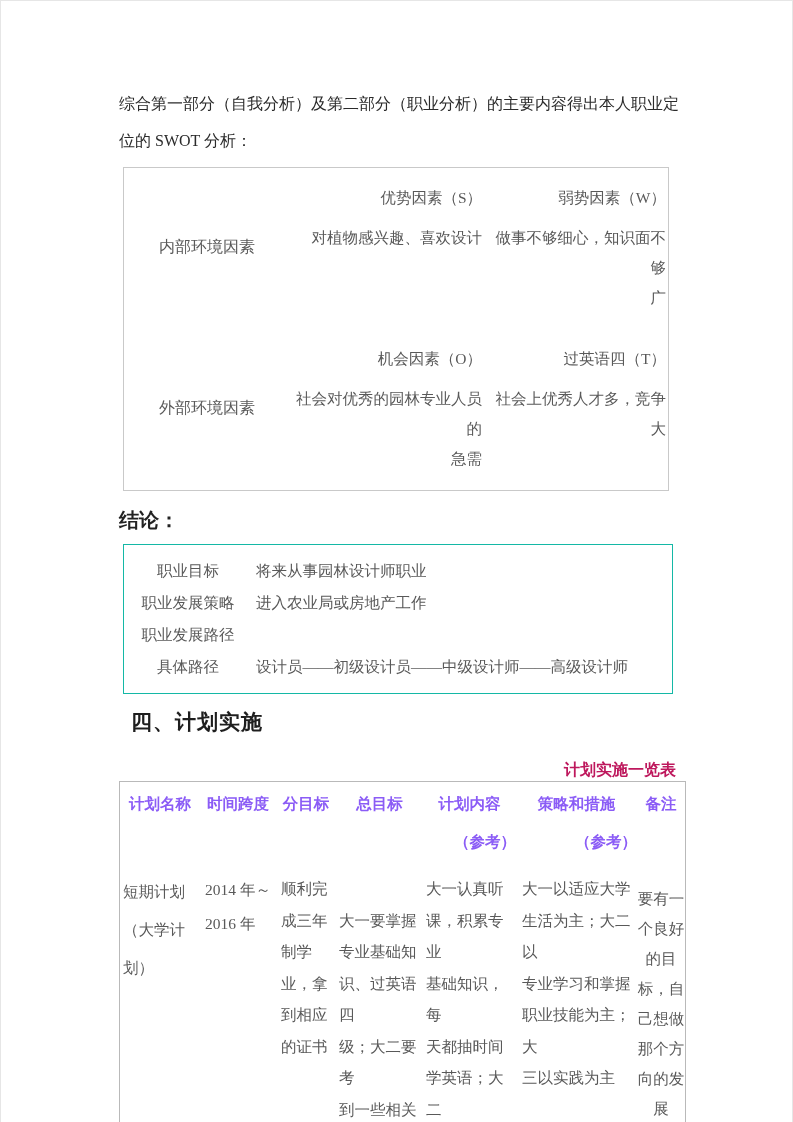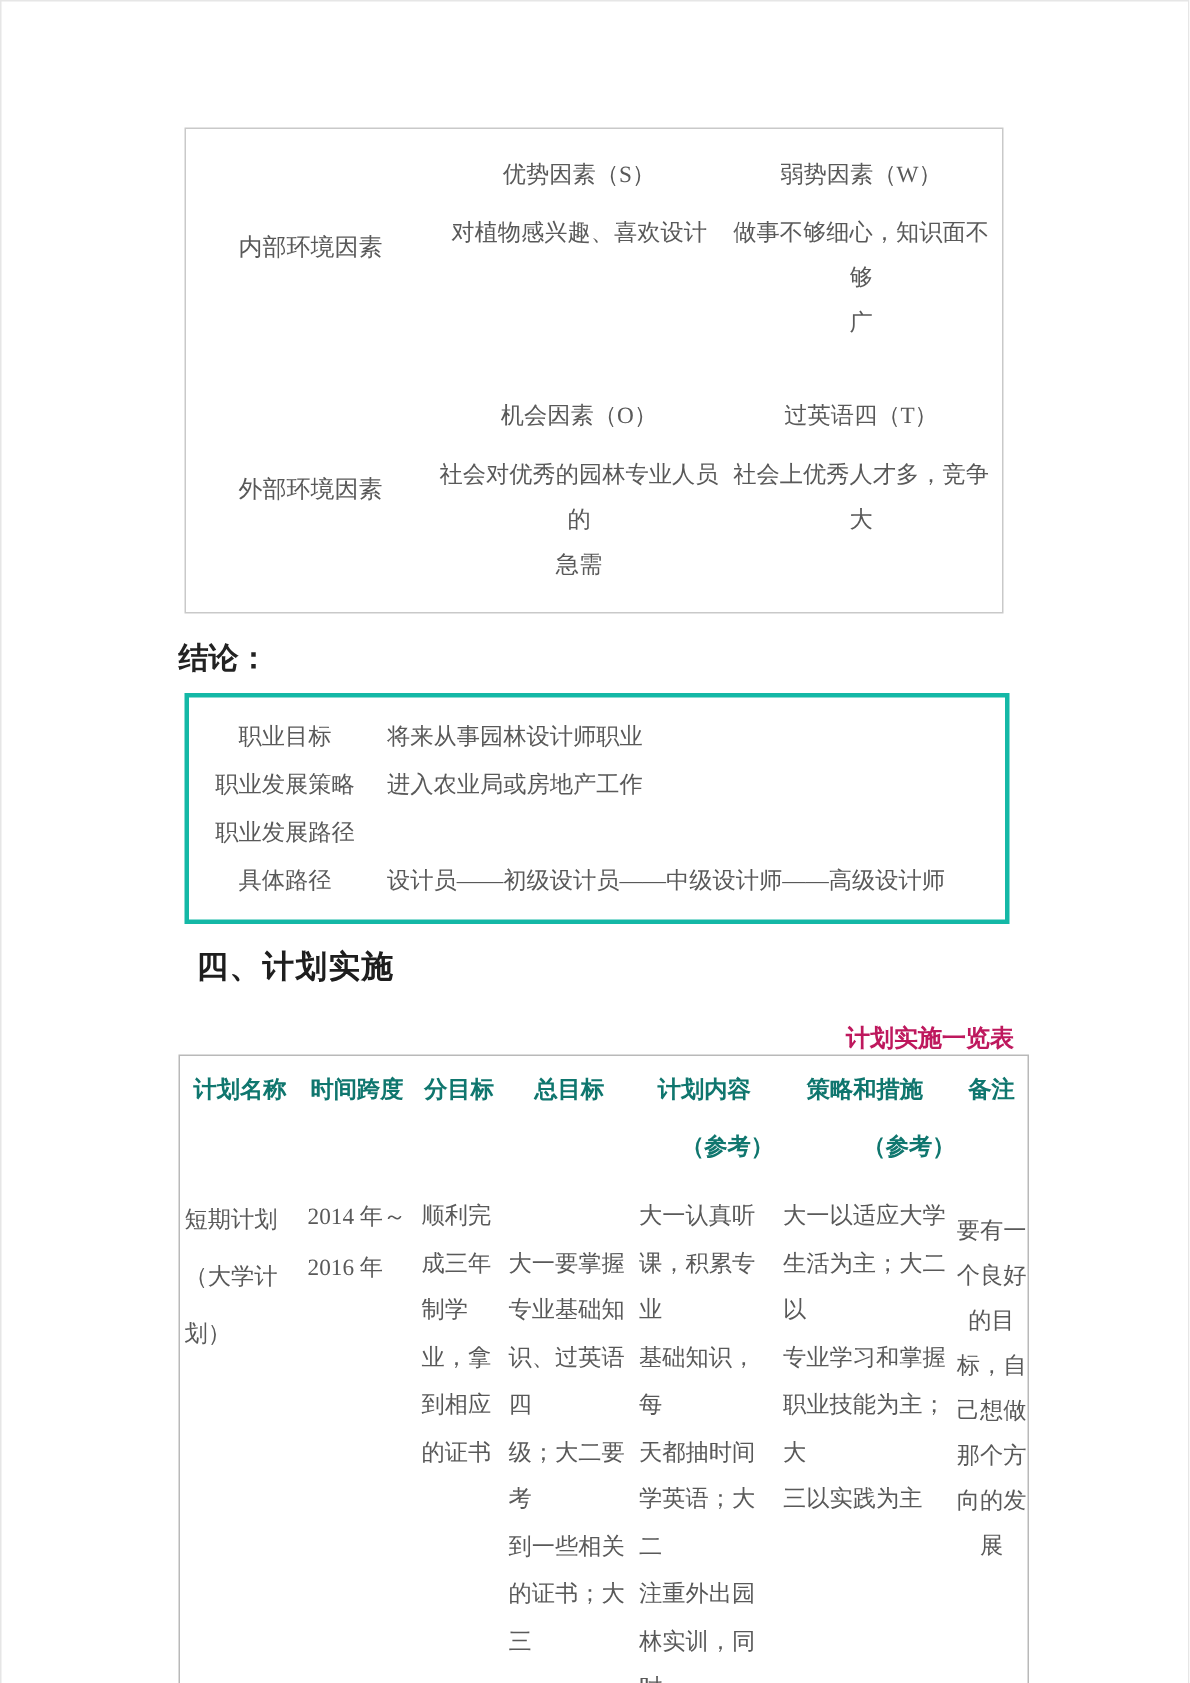--- a/index.html
+++ b/index.html
@@ -26,61 +26,63 @@
     border:1px solid #c9c9c9; color:#595959;
   }
   .swot-row {
     display:grid; grid-template-columns:166px 192px 184px;
     padding:14px 0 16px 0;
   }
   .swot-label {
     display:flex; align-items:center; justify-content:center;
     font-size:16px;
   }
-  .swot-cell { text-align:center; font-size:15.5px; }
+  .swot-cell { text-align:right; font-size:15.5px; }
   .swot-head { margin:6px 0 14px 0; }
   .swot-content { line-height:30px; white-space:pre-line; }
   
   .conclusion-label { margin:16px 0 10px 0; font-weight:bold; font-size:20px; color:#222; }
   .ctable {
     margin-left:4px; width:550px; box-sizing:border-box;
-    border:3px solid #14b8a6; padding:10px 0;
+    border:1px solid #14b8a6; padding:10px 0;
     color:#595959; font-size:15.5px;
   }
   .crow { display:grid; grid-template-columns:128px 1fr; min-height:32px; align-items:center; }
   .clabel { text-align:center; }
   .cvalue { padding-left:4px; }
   
   .section-heading {
     margin:14px 0 0 12px; font-size:21px; font-weight:bold;
     color:#1e1e1e; letter-spacing:1px;
   }
   .plan-title {
     width:557px; margin:24px 0 0 0; text-align:right;
     font-weight:bold; font-size:16px; color:#be185d;
   }
   
   .ptable { width:567px; box-sizing:border-box; border:1px solid #b9b9b9; color:#595959; }
   .pgrid { display:grid; grid-template-columns:80px 76px 60px 87px 93px 121px 48px; }
-  .phead { min-height:86px; font-weight:bold; color:#0f766e; font-size:15.5px; }
+  .phead { min-height:86px; font-weight:bold; color:#8b5cf6; font-size:15.5px; }
   .phcell { text-align:center; padding-top:12px; }
   .phnote { display:block; margin-top:17px;text-align:right; }
   .pbody { min-height:280px; font-size:15.5px; }
   .pcell { line-height:31.5px; white-space:pre-line; padding:5px 0 0 3px; }
   .col-name { line-height:38px; }
   .col-time { line-height:34px; padding-left:5px; }
   .col-goal { padding-left:5px; }
   .col-strategy { padding-left:6px; }
   .col-remark { line-height:30px; text-align:center; padding:16px 0 0 0; }
 </style>
 </head>
 <body>
 
 <div class="page">
 
+  <p class="intro">综合第一部分（自我分析）及第二部分（职业分析）的主要内容得出本人职业定
+位的 SWOT 分析：</p>
 
   <div class="swot">
     <div class="swot-row">
       <div class="swot-label">内部环境因素</div>
       <div class="swot-cell">
         <div class="swot-head">优势因素（S）</div>
         <div class="swot-content">对植物感兴趣、喜欢设计</div>
       </div>
       <div class="swot-cell">
         <div class="swot-head">弱势因素（W）</div>

